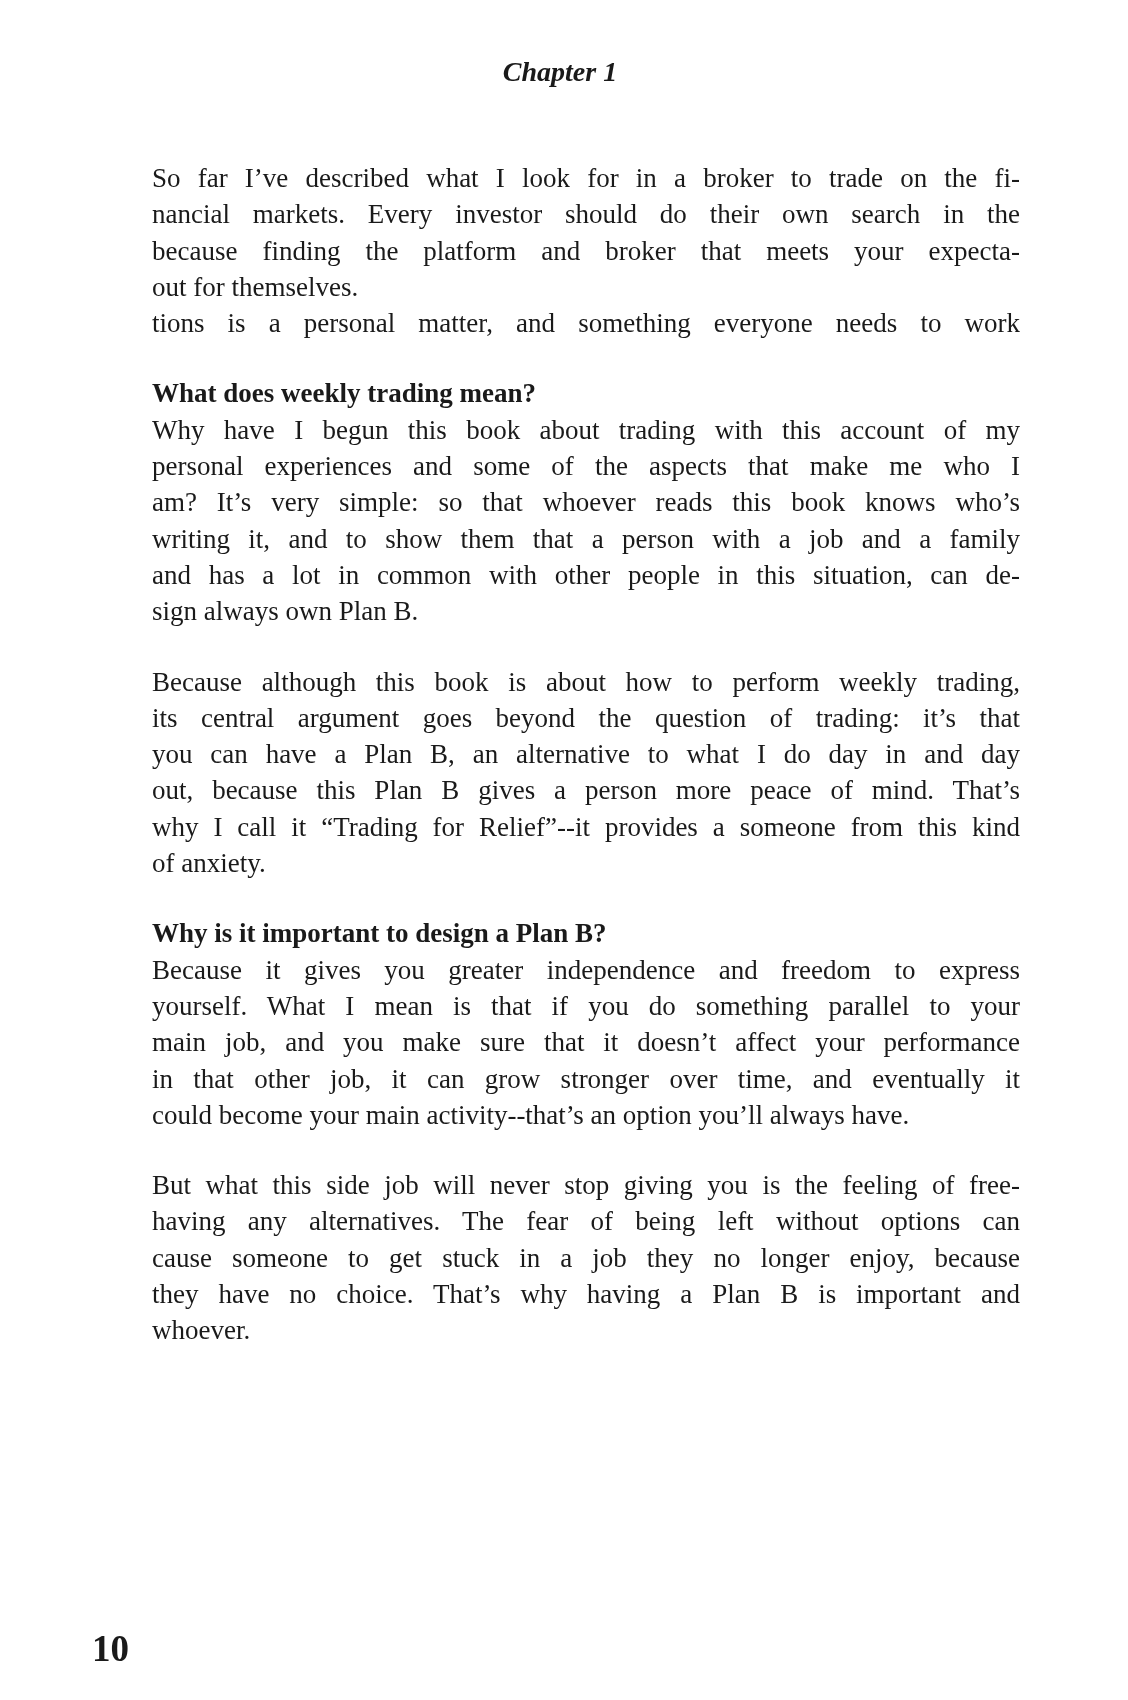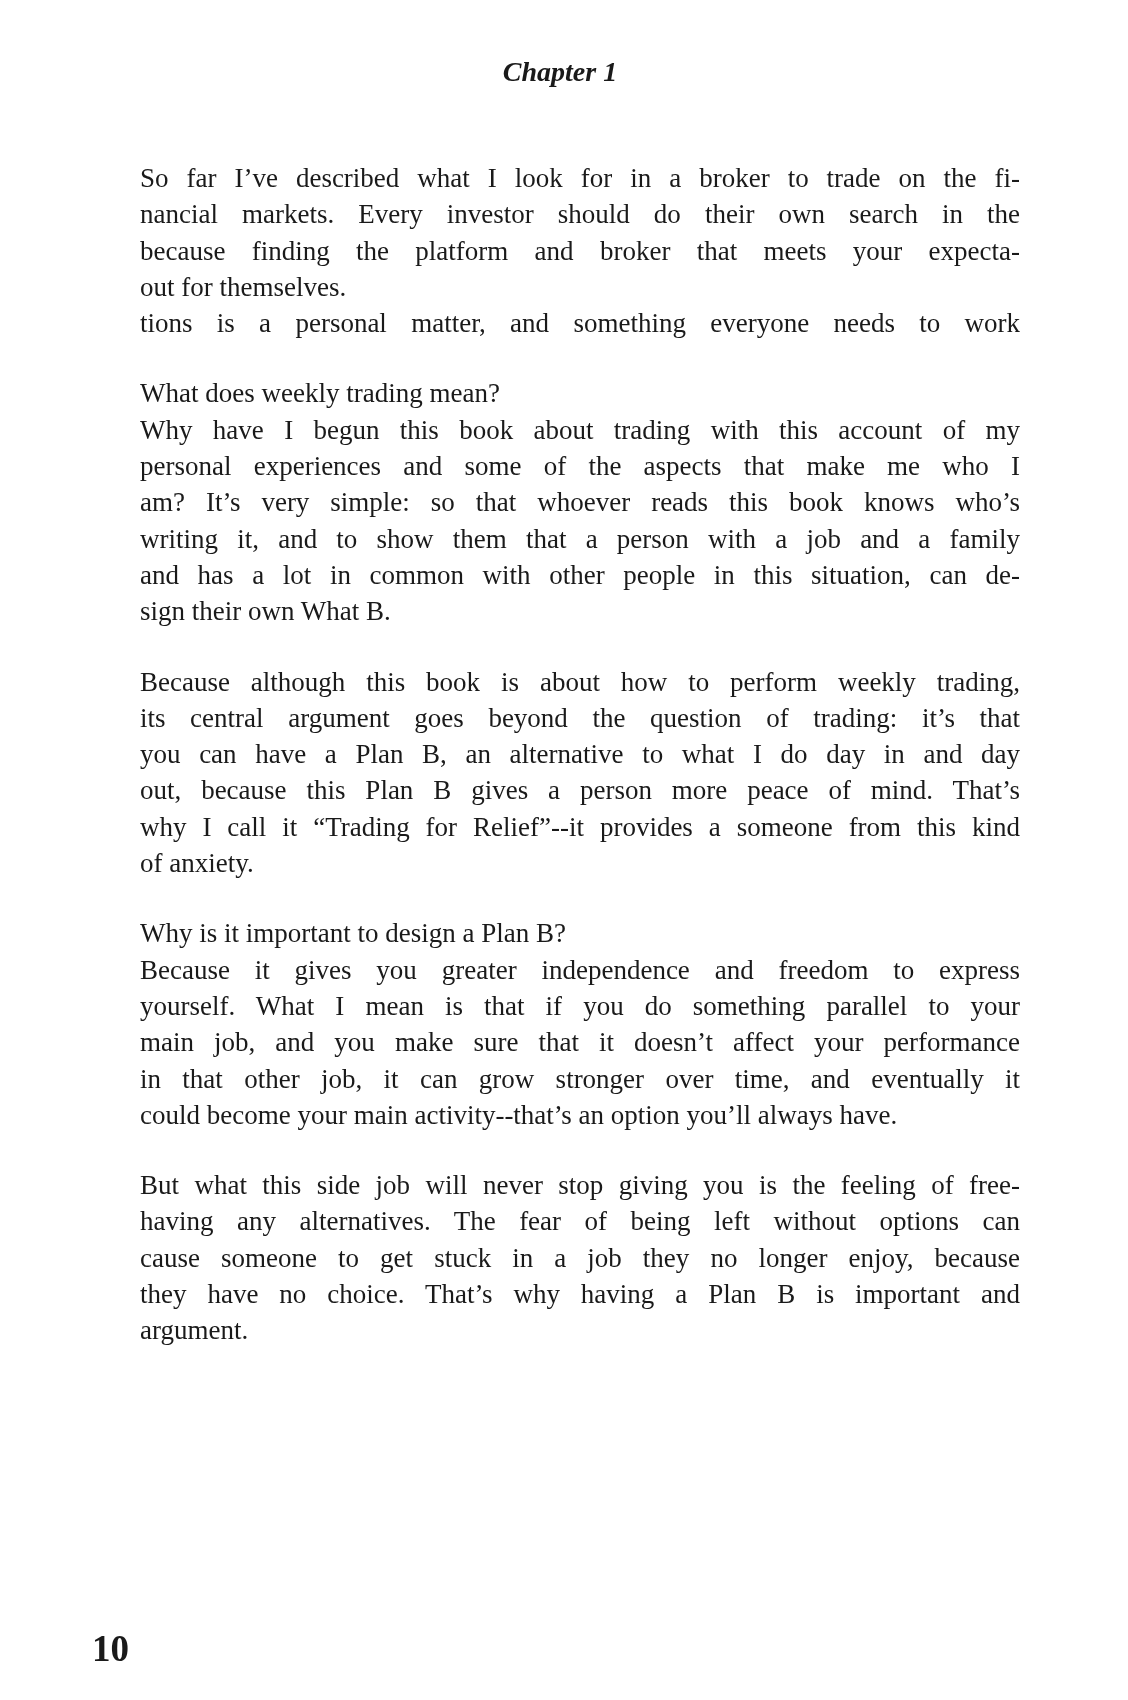--- a/index.html
+++ b/index.html
@@ -14,22 +14,22 @@
       font-size: 28px; font-weight: bold; font-style: italic; letter-spacing: 0px;
     }
     .body-text {
       position: absolute; left: 140px; top: 160px; width: 880px;
     }
     .line {
       display: block; font-size: 27px; line-height: 36.3px; height: 36.3px;
       white-space: nowrap; text-align: justify; text-align-last: justify;
     }
     .line.last { text-align-last: left; }
-    .line.heading { font-weight: normal; text-align-last: left; }
-    .para { margin-bottom: 34px; }
+    .line.heading { font-weight: bold; text-align-last: left; }
+    .para { margin-bottom: 34px; margin-left: 12px; }
     .page-number {
       position: absolute; left: 92px; top: 1627px;
       font-size: 37px; font-weight: bold;
     }
   </style>
 </head>
 <body>
 
 <div class="page">
   <div class="header">Chapter 1</div>
@@ -44,21 +44,21 @@
       <span class="line">tions is a personal matter, and something everyone needs to work</span>
     </div>
 
     <div class="para">
       <span class="line heading">What does weekly trading mean?</span>
       <span class="line">Why have I begun this book about trading with this account of my</span>
       <span class="line">personal experiences and some of the aspects that make me who I</span>
       <span class="line">am?  It’s very simple: so that whoever reads this book knows who’s</span>
       <span class="line">writing it, and to show them that a person with a job and a family</span>
       <span class="line">and has a lot in common with other people in this situation, can de-</span>
-      <span class="line last">sign their own What B.</span>
+      <span class="line last">sign always own Plan B.</span>
     </div>
 
     <div class="para">
       <span class="line">Because although this book is about how to perform weekly trading,</span>
       <span class="line">its central argument goes beyond the question of trading: it’s that</span>
       <span class="line">you can have a Plan B, an alternative to what I do day in and day</span>
       <span class="line">out, because this Plan B gives a person more peace of mind. That’s</span>
       <span class="line">why I call it “Trading for Relief”--it provides a someone from this kind</span>
       <span class="line last">of anxiety.</span>
     </div>
@@ -70,18 +70,18 @@
       <span class="line">main job, and you make sure that it doesn’t affect your performance</span>
       <span class="line">in that other job, it can grow stronger over time, and eventually it</span>
       <span class="line last">could become your main activity--that’s an option you’ll always have.</span>
     </div>
 
     <div class="para">
       <span class="line">But what this side job will never stop giving you is the feeling of free-</span>
       <span class="line">having any alternatives. The fear of being left  without options can</span>
       <span class="line">cause someone to get stuck in a job they no longer enjoy, because</span>
       <span class="line">they have no choice. That’s why having a Plan B is important and</span>
-      <span class="line last">argument.</span>
+      <span class="line last">whoever.</span>
     </div>
   </div>
 
   <div class="page-number">10</div>
 </div>
 
 </body></html>

